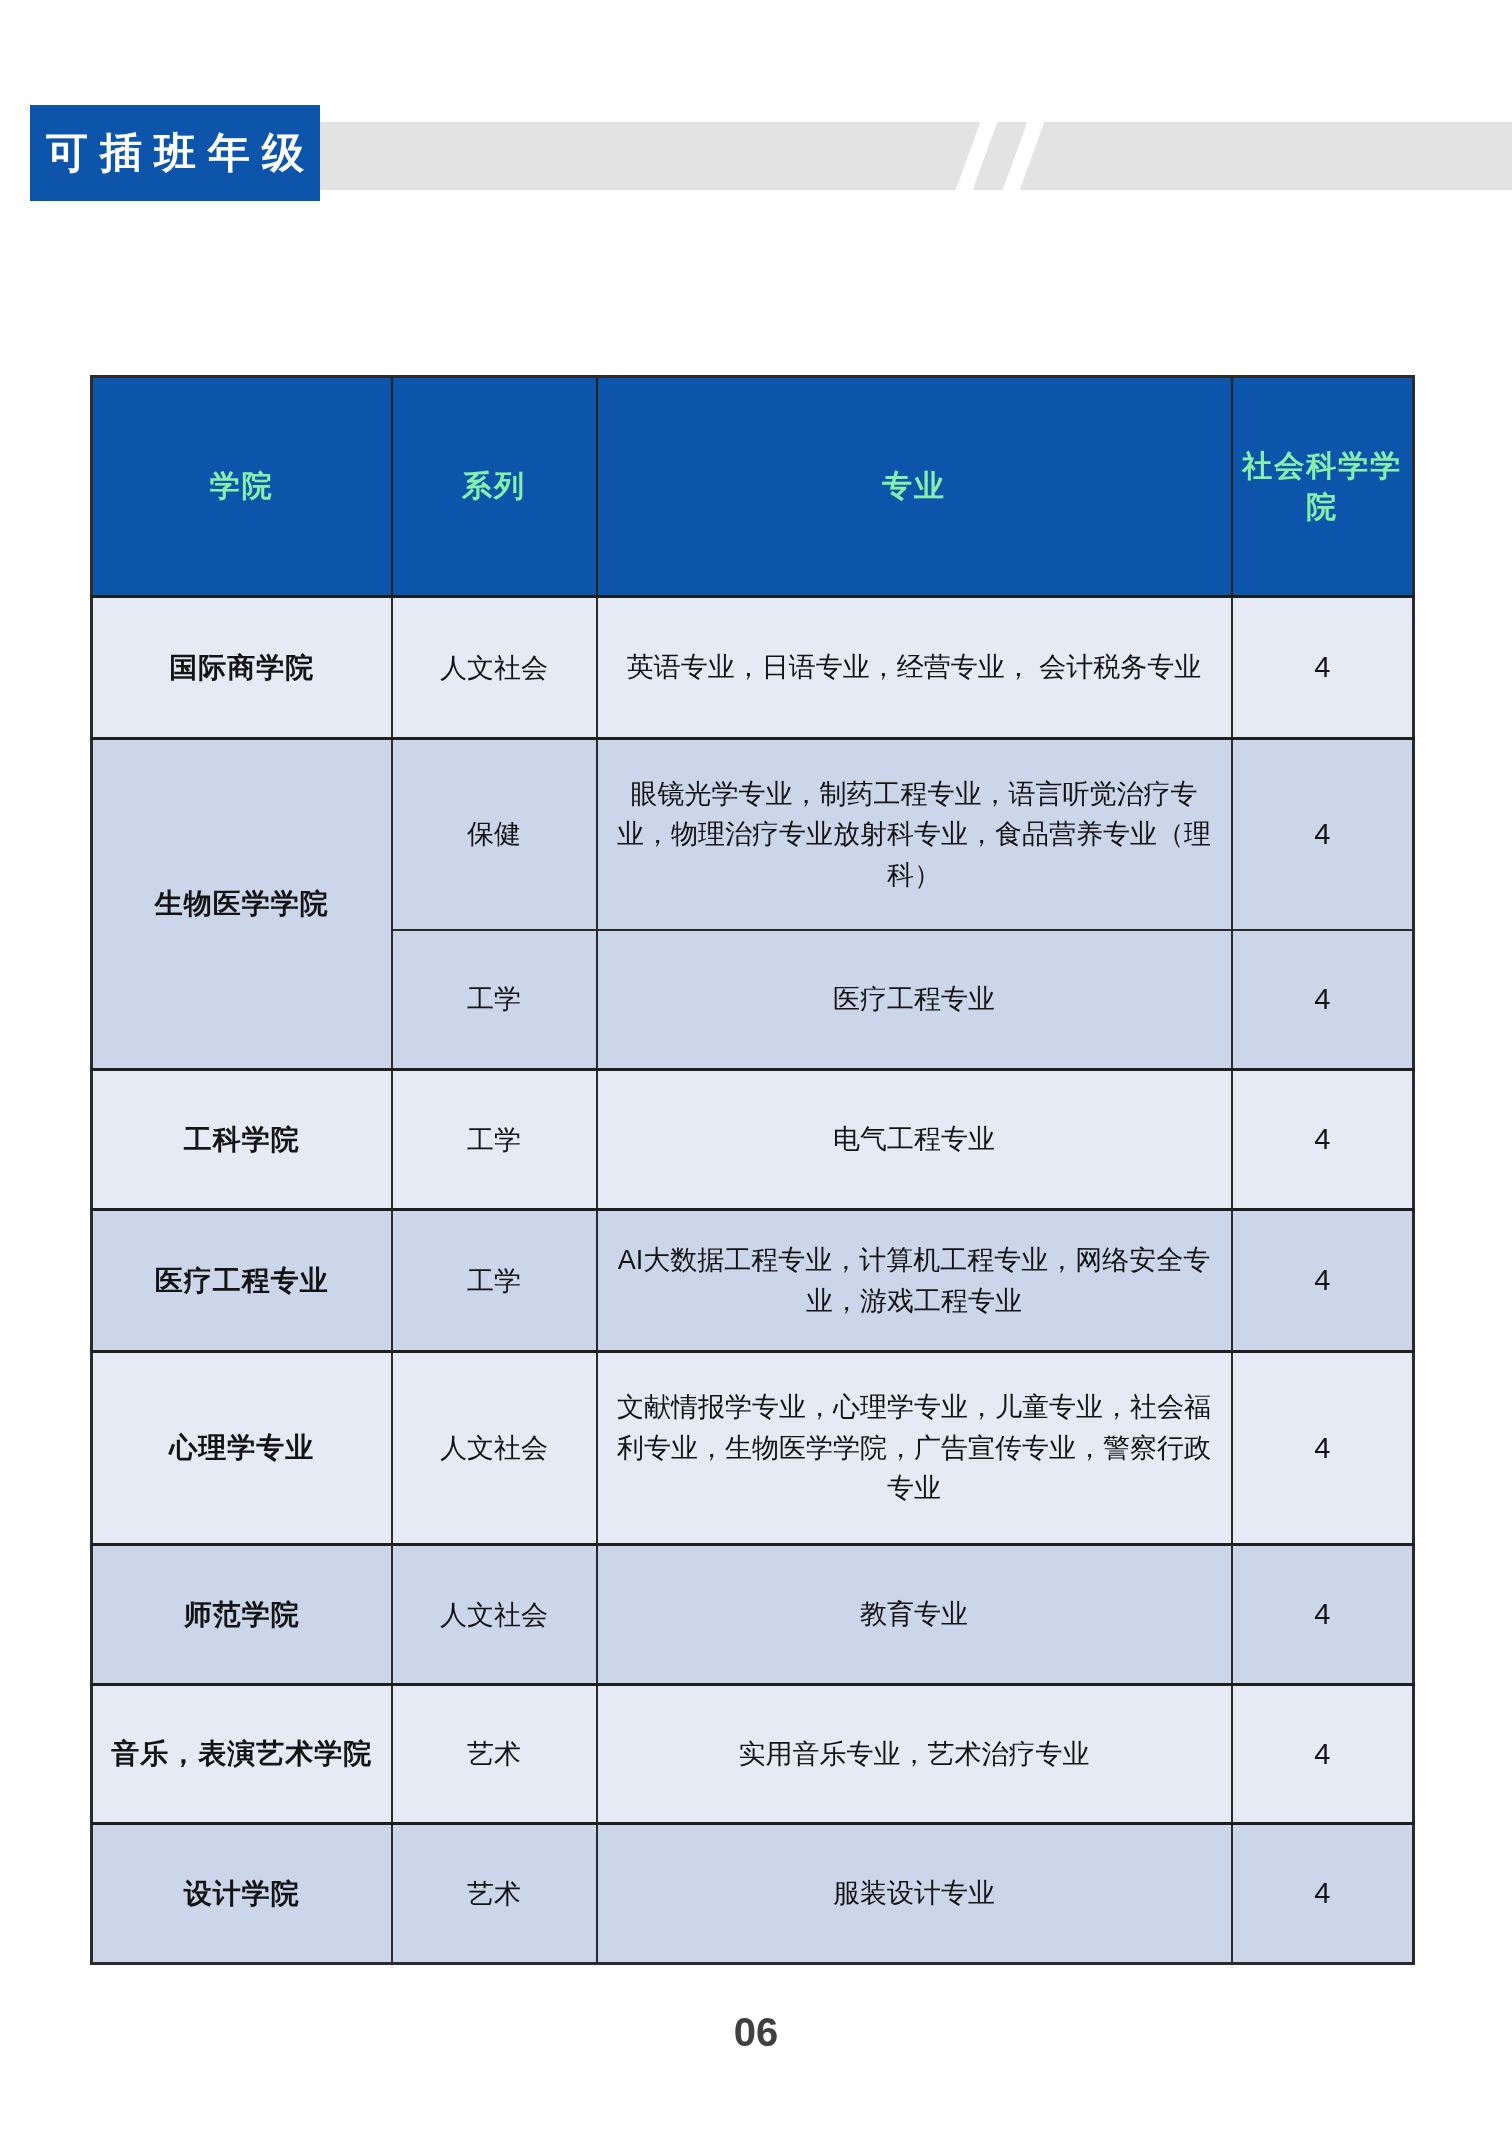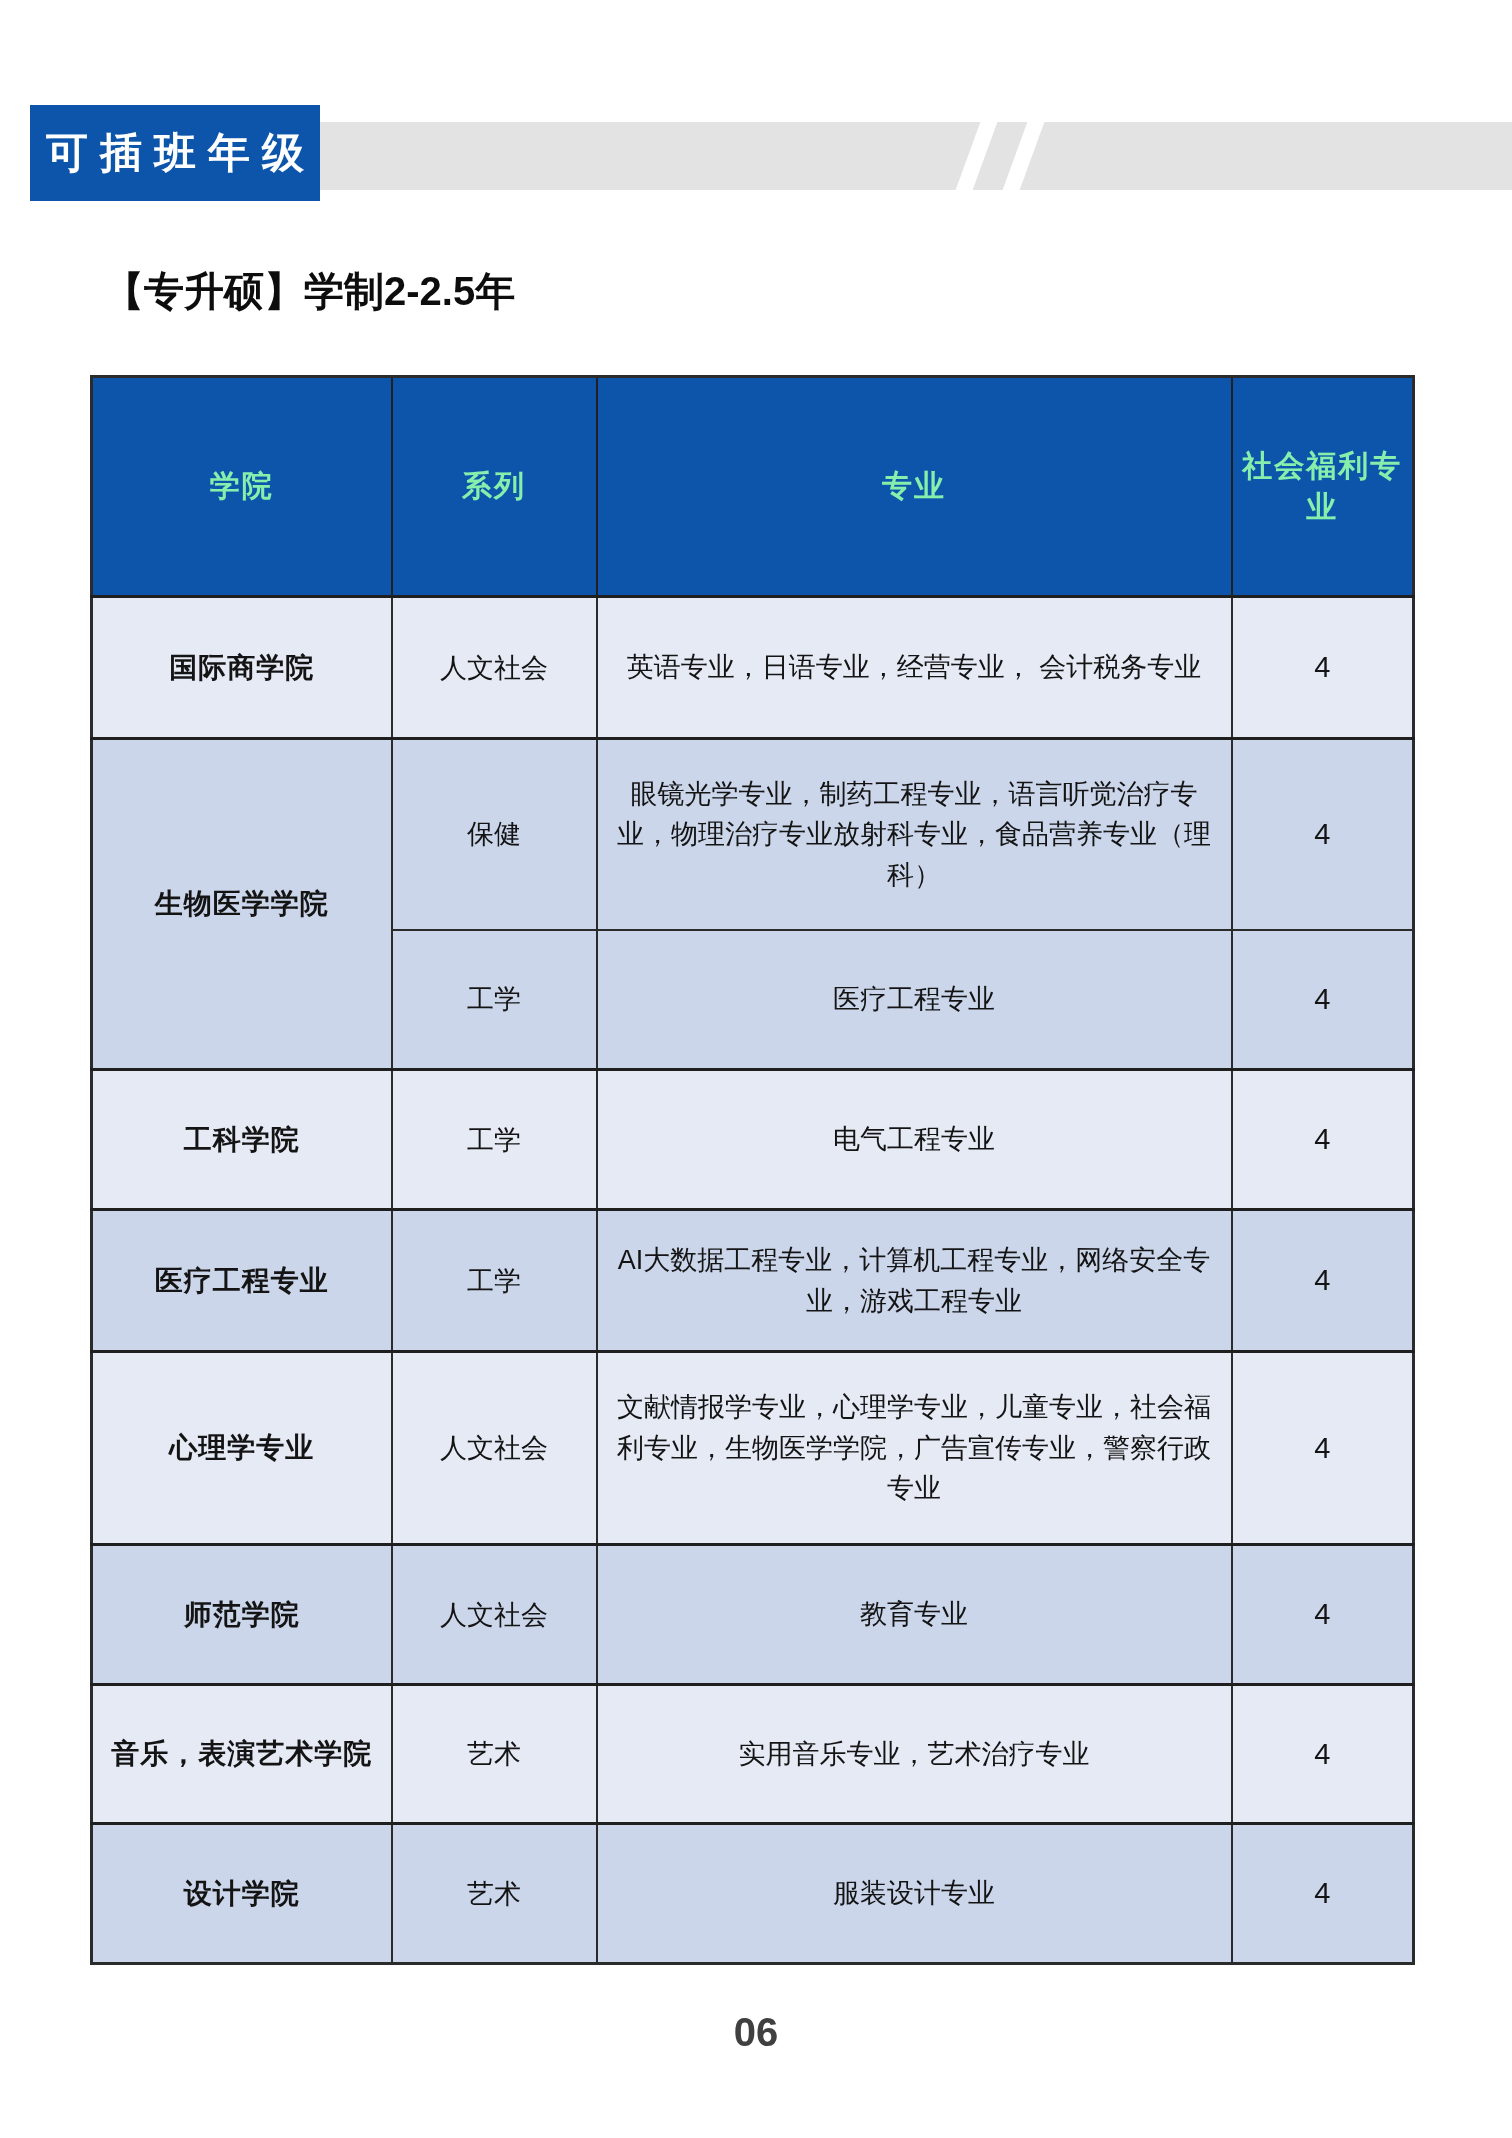--- a/index.html
+++ b/index.html
@@ -90,35 +90,34 @@
 
 <div class="page">
 
   <div class="section-badge">可插班年级</div>
 
   <div class="banner">
     <div class="slash slash-1"></div>
     <div class="slash slash-2"></div>
   </div>
 
-  <div class="doc-title">【专升硕】学制2-2.5年</div>
 
   <table class="course-table">
     <colgroup>
       <col style="width:300px">
       <col style="width:205px">
       <col style="width:635px">
       <col style="width:182px">
     </colgroup>
     <thead>
       <tr>
         <th>学院</th>
         <th>系列</th>
         <th>专业</th>
-        <th>社会福利专业</th>
+        <th>社会科学学院</th>
       </tr>
     </thead>
     <tbody>
         <tr class="row-light group-start" style="height: 142px;">
           <td rowspan="1" class="college-cell">国际商学院</td>
           <td class="series-cell">人文社会</td>
           <td class="majors-cell">英语专业，日语专业，经营专业， 会计税务专业</td>
           <td class="grade-cell">4</td>
         </tr>
         <tr class="row-dark group-start" style="height: 191px;">

